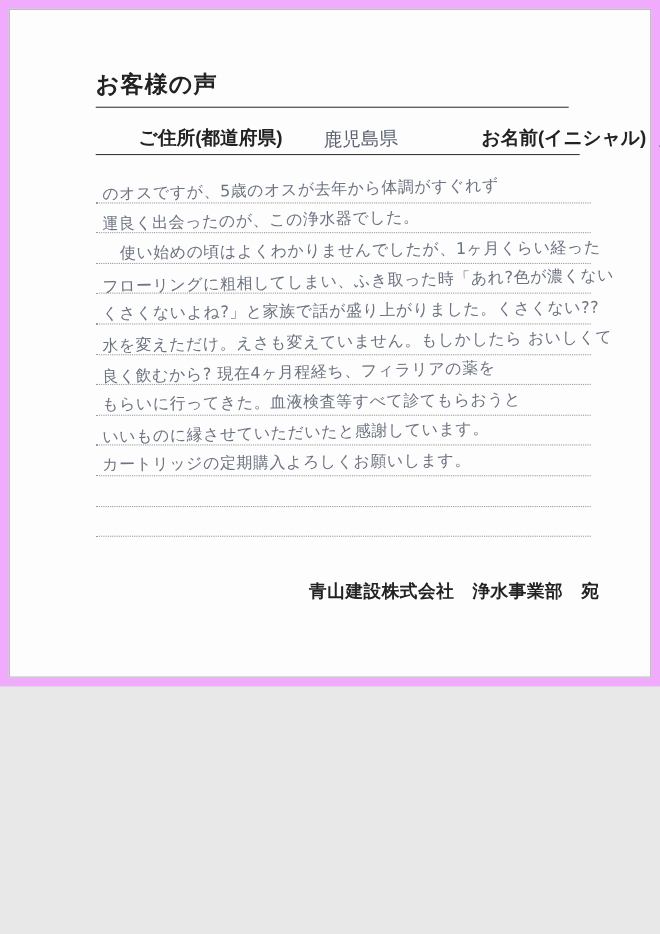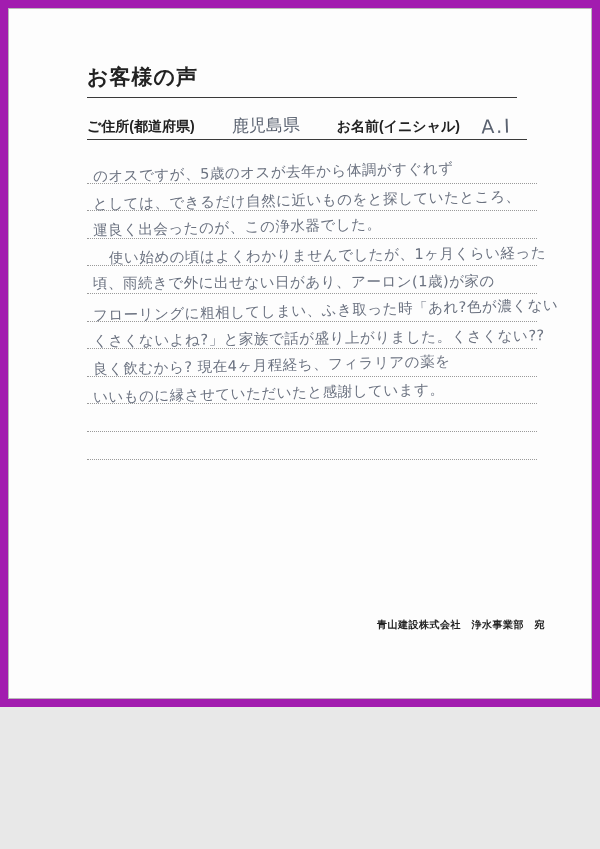--- a/index.html
+++ b/index.html
@@ -9,22 +9,22 @@
   }
   body {
     width: 600px;
     height: 849px;
     font-family: "Liberation Sans", sans-serif;
     overflow: hidden;
   }
   .page {
     position: relative;
     width: 600px;
-    height: 707px;
-    background: #a21caf;
+    height: 624px;
+    background: #f0abfc;
     box-sizing: border-box;
   }
   
   .page-frame {
     position: absolute;
     left: 8px;
     top: 8px;
     right: 8px;
     bottom: 8px;
     border: 1px solid #b9b9b9;
@@ -50,25 +50,26 @@
   }
   .field-row {
     margin: 16px 0 0 34px;
     width: 440px;
     display: flex;
     align-items: flex-end;
     gap: 6px;
     position: relative;
   }
   .field-label {
-    font-size: 14px;
+    font-size: 17px;
     font-weight: bold;
     color: #222;
     white-space: nowrap;
     padding-bottom: 2px;
+    margin-left: 39px;
   }
   .field-value {
     font-family: "DejaVu Sans", sans-serif;
     font-size: 17px;
     color: #5a6270;
     padding: 0 6px 1px 6px;
     white-space: nowrap;
     transform: rotate(-1.2deg);
   }
   .field-value.name {
@@ -119,21 +120,21 @@
   .hand-text.indent { left: 22px; }
   .tilt1 { transform: rotate(-0.7deg); }
   .tilt2 { transform: rotate(-1.3deg); }
   .tilt3 { transform: rotate(-0.3deg); }
   .tilt4 { transform: rotate(-1.0deg); }
   .blank-line { border-bottom: 1px dotted #9a9a9a; height: 26.6px; }
   .footer {
     position: absolute;
     right: 46px;
     bottom: 66px;
-    font-size: 10px;
+    font-size: 16px;
     font-weight: bold;
     color: #222;
     letter-spacing: 0.5px;
   }
 </style>
 </head>
 <body>
 
 <div class="page">
   <div class="page-frame">
@@ -148,42 +149,45 @@
         <span class="field-label">お名前(イニシャル)</span>
         <span class="field-value name name-box">A.I</span>
         <span class="field-underline"></span>
       </div>
 
       <div class="body-area">
         <div class="hand-line">
             <span class="hand-text tilt2">のオスですが、5歳のオスが去年から体調がすぐれず</span>
           </div>
         <div class="hand-line">
-            <span class="hand-text tilt4">としては、できるだけ自然に近いものをと探していたところ、</span>
-          </div>
-        <div class="hand-line">
             <span class="hand-text tilt2">運良く出会ったのが、この浄水器でした。</span>
           </div>
         <div class="hand-line">
             <span class="hand-text indent tilt1">使い始めの頃はよくわかりませんでしたが、1ヶ月くらい経った</span>
-          </div>
-        <div class="hand-line">
-            <span class="hand-text tilt3">頃、雨続きで外に出せない日があり、アーロン(1歳)が家の</span>
           </div>
         <div class="hand-line">
             <span class="hand-text tilt2">フローリングに粗相してしまい、ふき取った時「あれ?色が濃くない</span>
           </div>
         <div class="hand-line">
             <span class="hand-text tilt1">くさくないよね?」と家族で話が盛り上がりました。くさくない??</span>
           </div>
         <div class="hand-line">
+            <span class="hand-text tilt4">水を変えただけ。えさも変えていません。もしかしたら おいしくて</span>
+          </div>
+        <div class="hand-line">
             <span class="hand-text tilt2">良く飲むから? 現在4ヶ月程経ち、フィラリアの薬を</span>
           </div>
         <div class="hand-line">
+            <span class="hand-text tilt1">もらいに行ってきた。血液検査等すべて診てもらおうと</span>
+          </div>
+        <div class="hand-line">
             <span class="hand-text tilt2">いいものに縁させていただいたと感謝しています。</span>
+          </div>
+        <div class="hand-line">
+            <span class="hand-text tilt1">カートリッジの定期購入よろしくお願いします。</span>
           </div>
         <div class="blank-line"></div>
         <div class="blank-line"></div>
       </div>
 
       <div class="footer">青山建設株式会社　浄水事業部　宛</div>
 
     </div>
   </div>
 </div>

